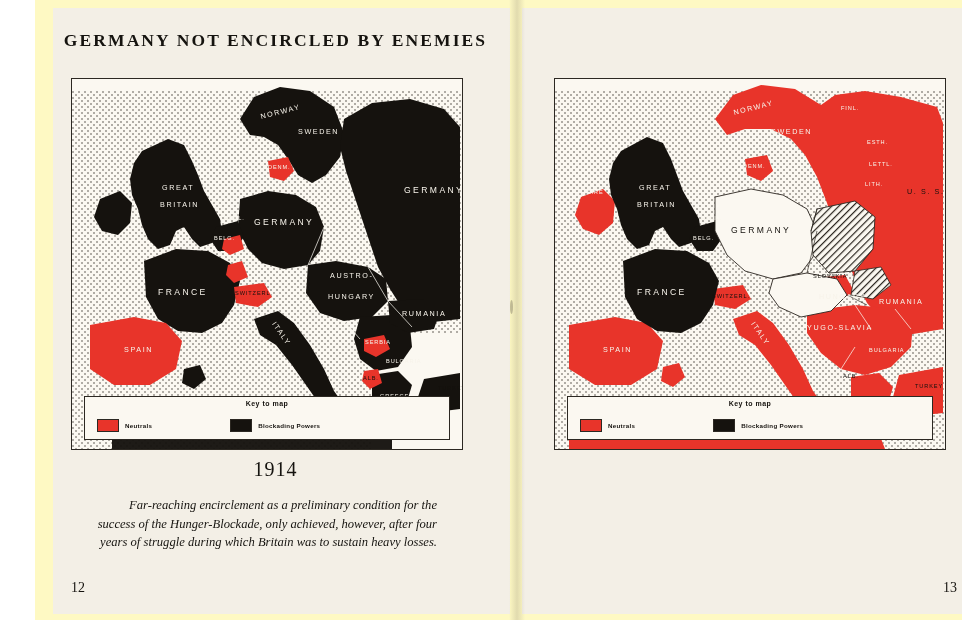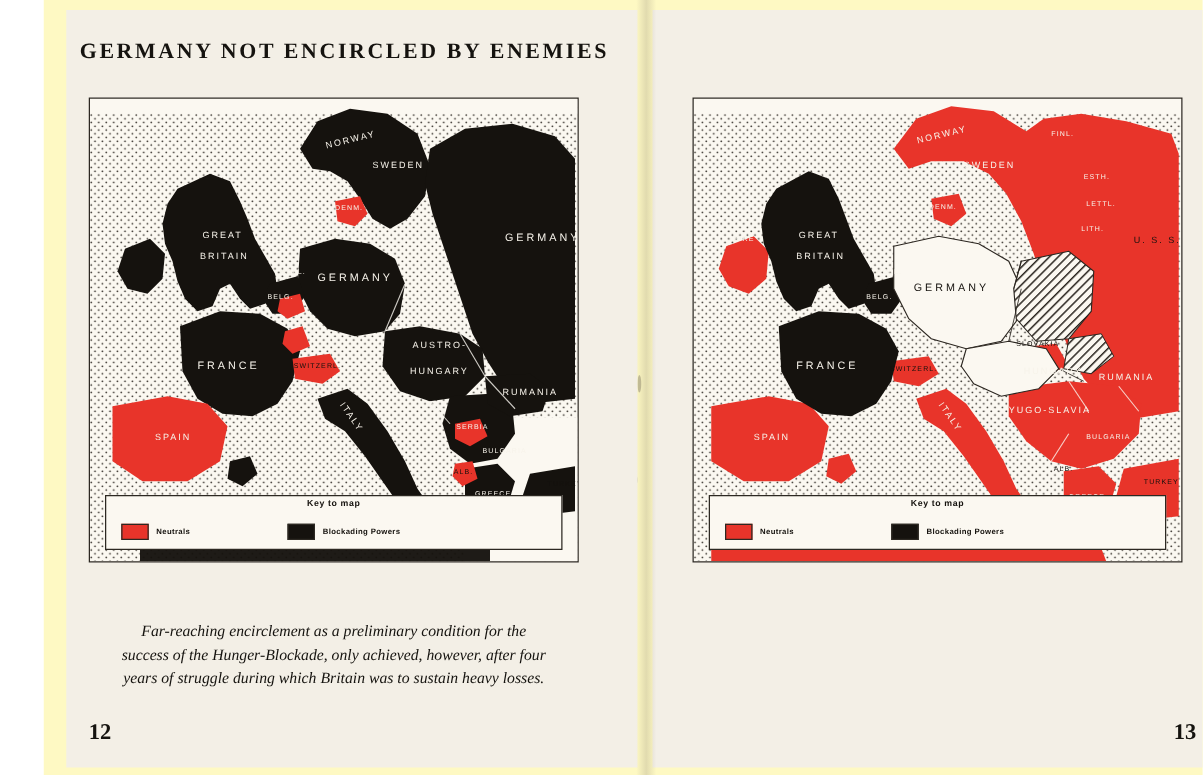--- a/index.html
+++ b/index.html
@@ -145,34 +145,33 @@
     color: #15130f;
   }
   .caption {
     position: absolute;
     top: 496px;
     font-family: "Liberation Serif", serif;
     font-style: italic;
     font-size: 12.6px;
     line-height: 18.5px;
     color: #15130f;
-    text-align: center;
+    text-align: right;
   }
   .leaf.left .caption  { left: 62px; width: 340px; }
   .leaf.right .caption { left: 64px; width: 352px; }
   .caption p { margin: 0 0 9px 0; }
   .caption p:last-child { margin-bottom: 0; }
 
   .folio {
     position: absolute;
     bottom: 24px;
     font-family: "Liberation Serif", serif;
-    font-size: 18px;
+    font-size: 14px;
     color: #15130f;
-    font-weight: bold;
   }
   .leaf.left .folio  { left: 36px; }
   .leaf.right .folio { right: 40px; }
 
   .gutter {
     position: absolute;
     left: 474px;
     top: 0;
     width: 16px;
     height: 100%;
@@ -319,20 +318,21 @@
                 <span class="legend-label">Neutrals</span>
               </div>
               <div class="legend-item b">
                 <span class="swatch black"></span>
                 <span class="legend-label">Blockading Powers</span>
               </div>
             </div>
           </div>
         </div>
 
+        <div class="year">1914</div>
 
         <div class="caption">
           <p>Far-reaching encirclement as a preliminary condition for the success of the Hunger-Blockade, only achieved, however, after four years of struggle during which Britain was to sustain heavy losses.</p>
         </div>
 
         <div class="folio">12</div>
       </div>
     </div>
 
     <div class="leaf right">

